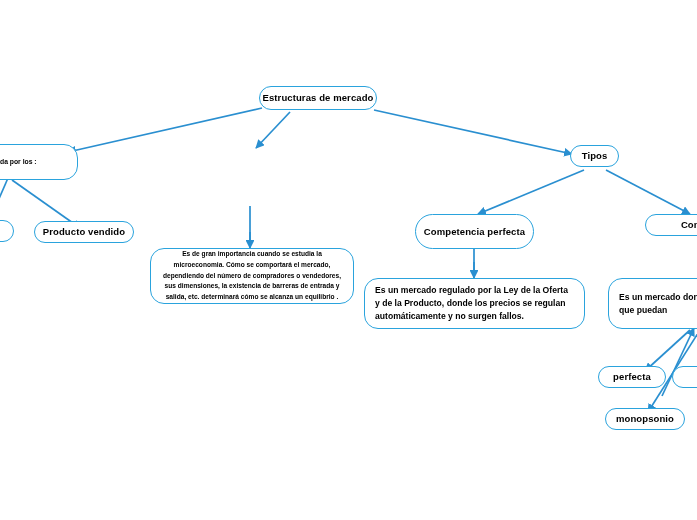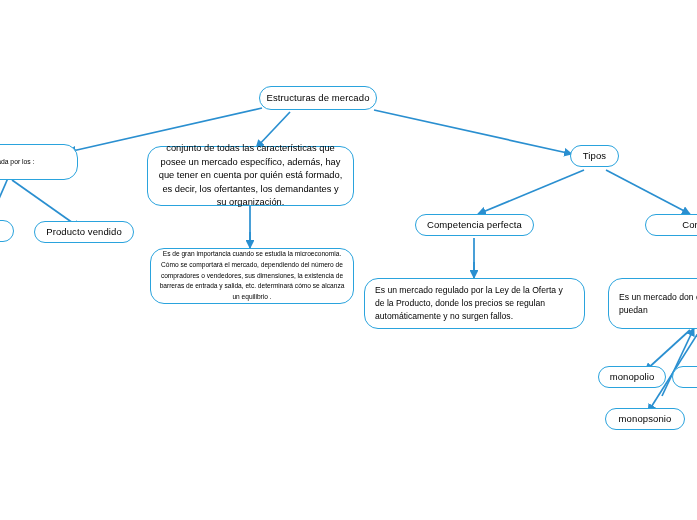--- a/index.html
+++ b/index.html
@@ -25,21 +25,21 @@
     height: 520px;
     pointer-events: none;
   }
   .node {
     position: absolute;
     box-sizing: border-box;
     border: 1.3px solid #2aa3dd;
     border-radius: 22px;
     background: #ffffff;
     color: #000000;
-    font-weight: normal;
+    font-weight: bold;
     display: flex;
     align-items: center;
     justify-content: center;
     text-align: center;
     line-height: 1.25;
     z-index: 2;
   }
   .node.pill {
     font-size: 9.5px;
     border-radius: 18px;
@@ -95,23 +95,20 @@
     <g fill="none" stroke="#2a8fd0" stroke-width="1.7" marker-end="url(#arrow)">
       <path d="M 250 232 L 250 248"></path>
       <path d="M 474 262 L 474 278"></path>
     </g>
   </svg>
 
   <div class="node pill" style="left:259px; top:86px; width:118px; height:24px;">
     <span>Estructuras de mercado</span>
   </div>
 
-  <div class="node block" style="left:147px; top:146px; width:207px; height:60px;">
-    <span>conjunto de todas las características que posee un mercado específico, además, hay que tener en cuenta por quién está formado, es decir, los ofertantes, los demandantes y su organización.</span>
-  </div>
 
   <div class="node tiny" style="left:150px; top:248px; width:204px; height:56px;">
     <span>Es de gran importancia cuando se estudia la microeconomia. Cómo se comportará el mercado, dependiendo del número de compradores o vendedores, sus dimensiones, la existencia de barreras de entrada y salida, etc. determinará cómo se alcanza un equilibrio .</span>
   </div>
 
   <div class="node block left" style="left:-58px; top:144px; width:136px; height:36px; font-size:6.8px;">
     <span>ormada por los :</span>
   </div>
 
   <div class="node pill smallpill" style="left:-58px; top:220px; width:72px; height:22px;">
@@ -119,38 +116,38 @@
   </div>
 
   <div class="node pill" style="left:34px; top:221px; width:100px; height:22px;">
     <span>Producto vendido</span>
   </div>
 
   <div class="node pill" style="left:570px; top:145px; width:49px; height:22px;">
     <span>Tipos</span>
   </div>
 
-  <div class="node pill" style="left:415px; top:214px; width:119px; height:22px;text-align:right;">
+  <div class="node pill" style="left:415px; top:214px; width:119px; height:35px;text-align:right;">
     <span>Competencia perfecta</span>
   </div>
 
   <div class="node pill" style="left:645px; top:214px; width:119px; height:22px;">
     <span>Competen</span>
   </div>
 
   <div class="node block left" style="left:364px; top:278px; width:221px; height:51px; font-size:8.6px; line-height:1.5;">
     <span>Es un mercado regulado por la Ley de la Oferta y de la Producto, donde los precios se regulan automáticamente y no surgen fallos.</span>
   </div>
 
   <div class="node block left" style="left:608px; top:278px; width:221px; height:51px; font-size:8.6px; line-height:1.5;">
     <span>Es un mercado don empresas, tienen u manera que puedan</span>
   </div>
 
   <div class="node pill" style="left:598px; top:366px; width:68px; height:22px;">
-    <span>monopolio</span>
+    <span>perfecta</span>
   </div>
 
   <div class="node pill" style="left:672px; top:366px; width:68px; height:22px;">
     
   </div>
 
   <div class="node pill" style="left:605px; top:408px; width:80px; height:22px;text-align:center;">
     <span>monopsonio</span>
   </div>
 

